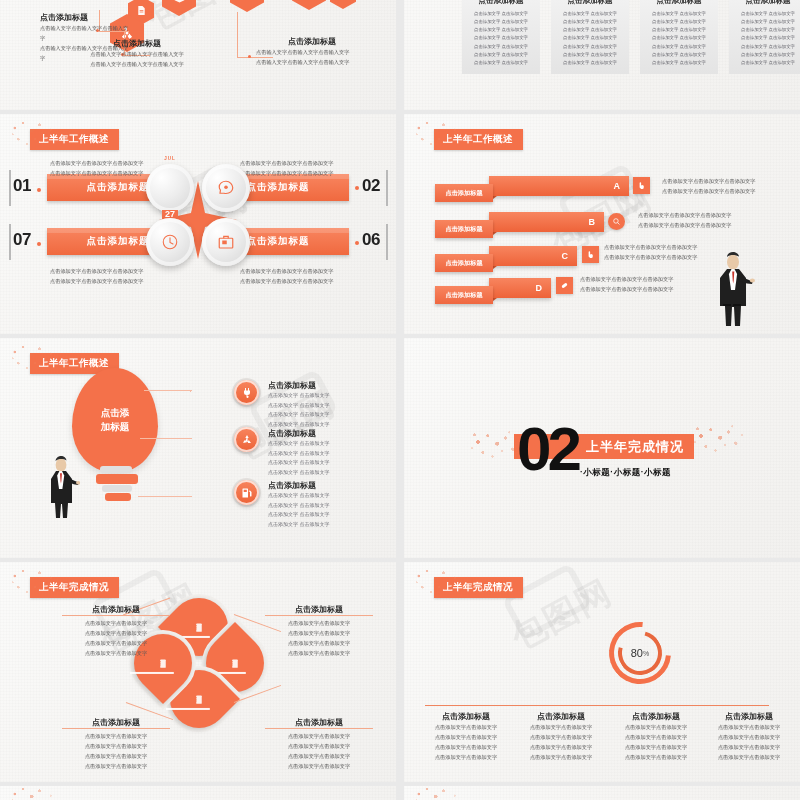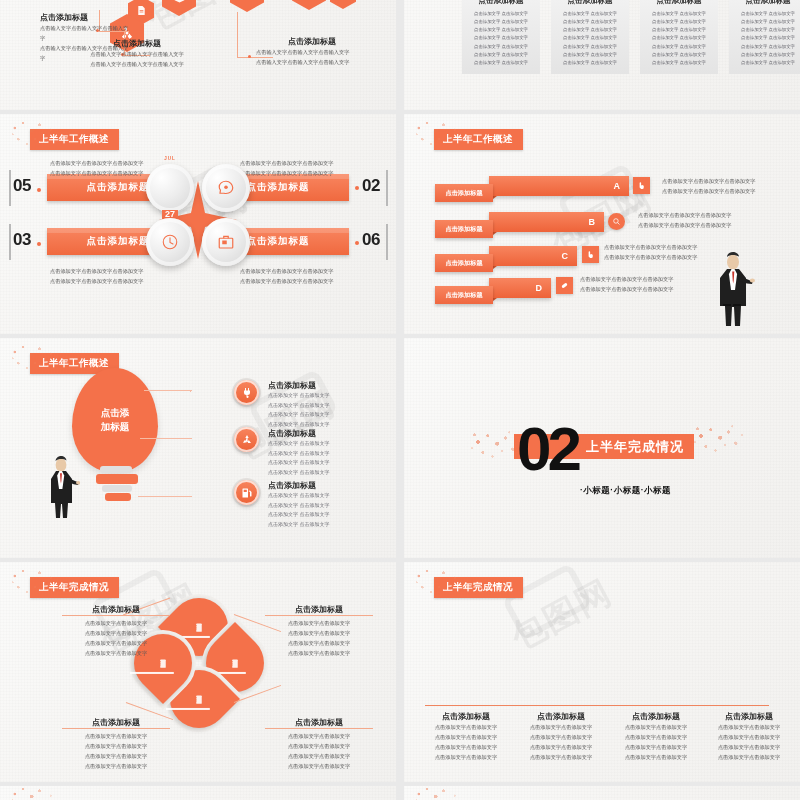--- a/index.html
+++ b/index.html
@@ -336,22 +336,22 @@
     <div class="hdr">
       <div class="splat"></div>
       <span class="chip">上半年工作概述</span>
     </div>
 
     <div class="vbar" style="left:9px;top:56px;height:36px;"></div>
     <div class="vbar" style="left:9px;top:110px;height:36px;"></div>
     <div class="vbar" style="left:386px;top:56px;height:36px;"></div>
     <div class="vbar" style="left:386px;top:110px;height:36px;"></div>
 
-    <div class="num" style="left:13px;top:62px;">05</div>
-    <div class="num" style="left:13px;top:116px;">03</div>
+    <div class="num" style="left:13px;top:62px;">01</div>
+    <div class="num" style="left:13px;top:116px;">07</div>
     <div class="num" style="left:362px;top:62px;">02</div>
     <div class="num" style="left:362px;top:116px;">06</div>
 
     <div class="dot-s" style="left:37px;top:74px;width:4px;height:4px;"></div>
     <div class="dot-s" style="left:37px;top:128px;width:4px;height:4px;"></div>
     <div class="dot-s" style="left:355px;top:72px;width:4px;height:4px;"></div>
     <div class="dot-s" style="left:355px;top:127px;width:4px;height:4px;"></div>
 
     <div class="obar" style="left:47px;top:60px;width:142px;">
         <span>点击添加标题</span>
@@ -581,21 +581,21 @@
     </div>
   </div>
 
   <div class="slide s-r2r">
     <div class="petal-splat" style="left:62px;top:88px;"></div>
     <div class="petal-splat" style="left:285px;top:82px;"></div>
     <div class="band" style="left:110px;top:96px;width:180px;">
       <span>上半年完成情况</span>
     </div>
     <div class="big02" style="left:113px;top:80px;">02</div>
-    <div class="sub02" style="left:176px;top:129px;margin-top:18px;">·小标题·小标题·小标题</div>
+    <div class="sub02" style="left:176px;top:129px;">·小标题·小标题·小标题</div>
   </div>
 
   <div class="slide s-r3l">
     <div class="wm" style="left:38%;top:26%;">包图网</div>
     <div class="wm-box" style="left:34%;top:20%;"></div>
 
     <div class="hdr">
       <div class="splat"></div>
       <span class="chip">上半年完成情况</span>
     </div>
@@ -686,20 +686,28 @@
 
   <div class="slide s-r3r">
     <div class="wm" style="left:40%;top:24%;">包图网</div>
     <div class="wm-box" style="left:36%;top:18%;"></div>
 
     <div class="hdr">
       <div class="splat"></div>
       <span class="chip">上半年完成情况</span>
     </div>
 
+    <div class="donut" style="left:205px;top:60px;">
+      <div class="outer" style="transform:rotate(-40deg);"></div>
+        <div class="inner" style="transform:rotate(150deg);"></div>
+      <div class="pc">
+          <span>80</span>
+          <i>%</i>
+        </div>
+    </div>
 
     <div class="donut-rule" style="left:21px;top:143px;width:344px;"></div>
 
     <div style="position:absolute;left:13px;top:149px;width:98px;text-align:center;">
       <div class="t-title">点击添加标题</div>
       <div class="t-body">
         <div>点击添加文字点击添加文字</div>
           <div>点击添加文字点击添加文字</div>
         <div>点击添加文字点击添加文字</div>
           <div>点击添加文字点击添加文字</div>

